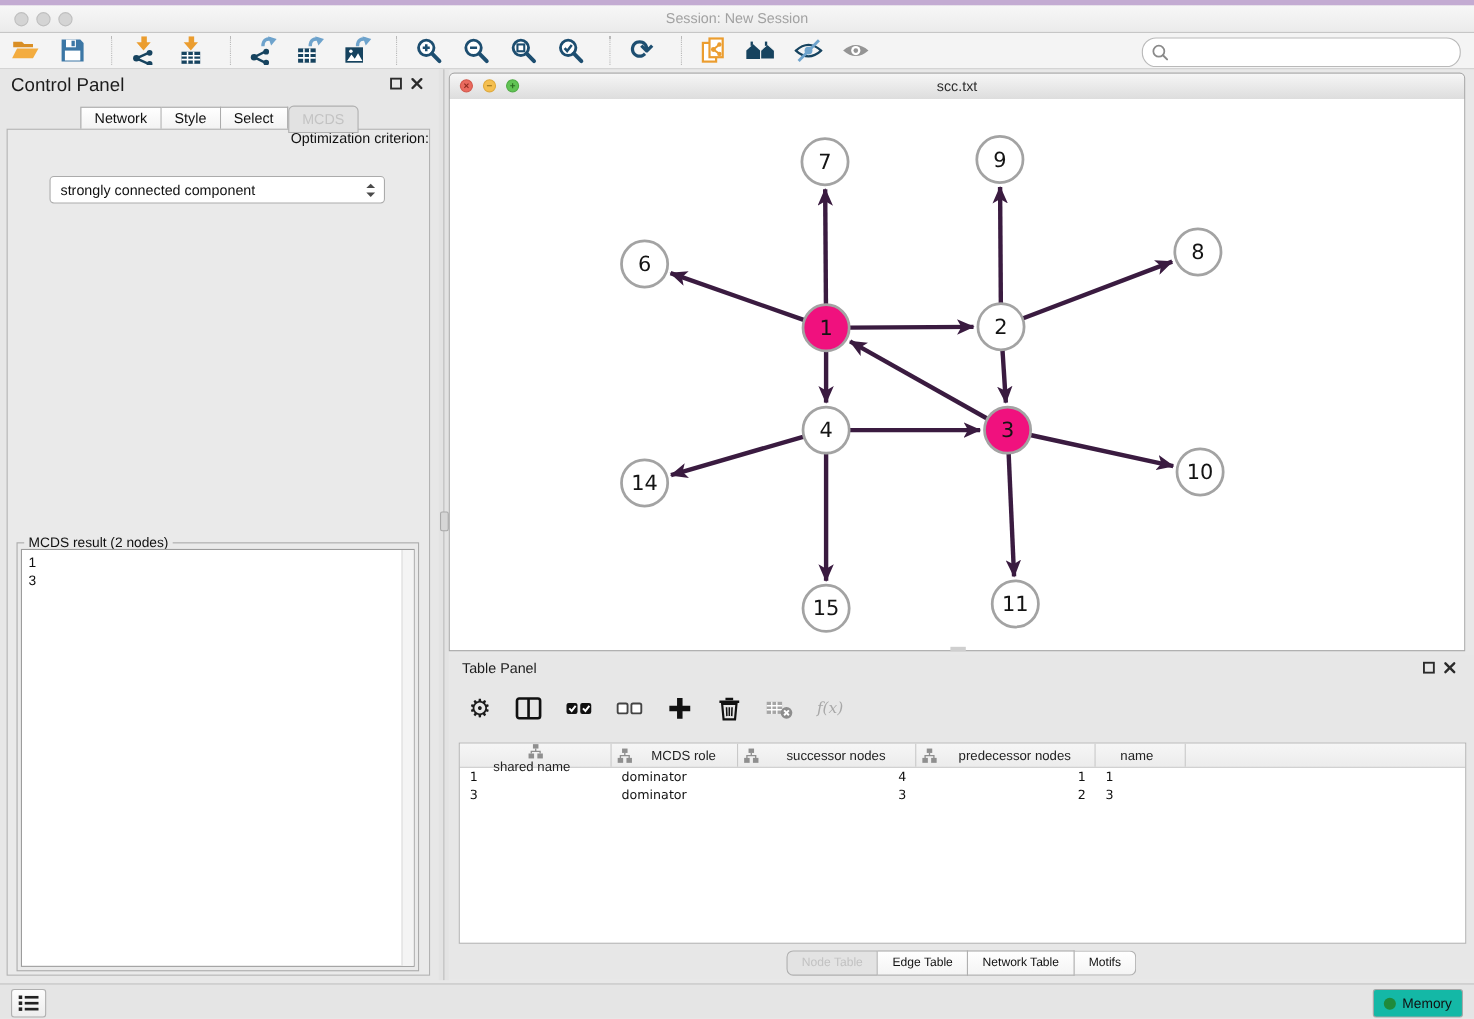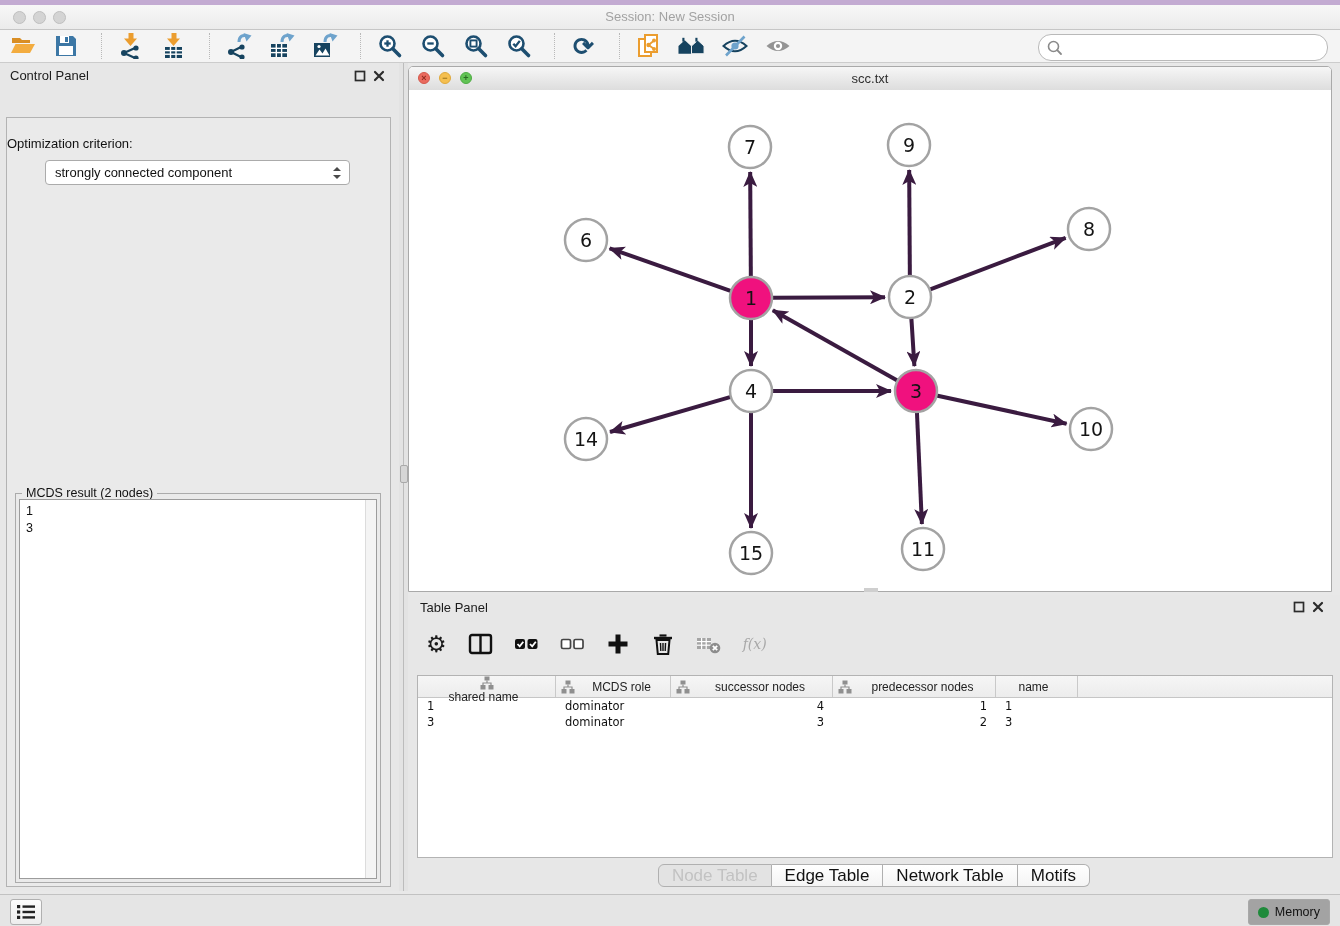--- a/index.html
+++ b/index.html
@@ -26,31 +26,31 @@
   .uni{color:#1d4e70;font-weight:bold;line-height:1;}
   #search-wrap{position:absolute;right:12px;top:4px;width:288px;height:25px;
     background:#fff;border:1px solid #b9b9b9;border-radius:13px;display:flex;align-items:center;}
   #search-wrap svg{margin-left:7px;}
   #search-input{border:none;outline:none;background:transparent;flex:1;height:20px;
     font-size:13px;padding:0 8px 0 4px;font-family:"Liberation Sans",sans-serif;}
 
   
   #control-panel{left:0;top:63px;width:399px;height:828px;background:#e7e7e7;}
   #cp-header{position:absolute;left:0;top:0;width:100%;height:26px;}
-  #cp-title{position:absolute;left:10px;top:5px;font-size:13px;color:#1c1c1c;}
+  #cp-title{position:absolute;left:10px;top:5px;font-size:17px;color:#1c1c1c;}
   .panel-btns{position:absolute;top:7px;display:flex;gap:7px;}
   #cp-tabs{position:absolute;left:0;top:33px;width:100%;display:flex;justify-content:center;align-items:flex-end;}
   .cp-tab{height:20px;line-height:20px;padding:0 12px;font-size:13px;background:linear-gradient(#ffffff,#f2f2f2);
     border:1px solid #ababab;border-left:none;color:#111;}
   .cp-tab:first-child{border-left:1px solid #ababab;}
   .cp-tab.active{background:#e2e2e2;color:#c3c3c3;border:1px solid #b0b0b0;
     border-radius:5px 5px 0 0;height:23px;line-height:23px;margin-bottom:-2px;position:relative;z-index:3;}
   #cp-body{position:absolute;left:6px;right:8px;top:54px;bottom:4px;
     background:#eaeaea;border:1px solid #b3b3b3;}
-  #opt-label{position:absolute;left:0;right:0;top:18px;text-align:left;font-size:13px;color:#111;}
+  #opt-label{position:absolute;left:0;right:0;top:0;text-align:right;font-size:13px;color:#111;}
   #criterion-select{position:absolute;left:38px;right:40px;top:42px;height:23px;background:#fff;
     border:1px solid #ababab;border-radius:4px;display:flex;align-items:center;}
   #criterion-select .val{flex:1;font-size:13px;padding-left:9px;color:#111;}
   #criterion-select .stepper{width:16px;display:flex;flex-direction:column;align-items:center;margin-right:4px;}
   .btn{background:linear-gradient(#ffffff,#f1f1f1);border:1px solid #adadad;border-radius:4px;
     font-size:13px;color:#111;height:22px;line-height:20px;padding:0 12px;text-align:center;}
   #cp-buttons{position:absolute;left:0;right:0;top:73px;display:flex;justify-content:center;gap:14px;}
   #result-group{position:absolute;left:8px;right:9px;top:375px;bottom:3px;border:1px solid #ababab;}
   #result-title{position:absolute;left:6px;top:-8px;background:#eaeaea;padding:0 4px;font-size:12.5px;color:#111;}
   #result-box{position:absolute;left:3px;right:3px;top:5px;bottom:3px;background:#fff;border:1px solid #9c9c9c;}
@@ -83,31 +83,31 @@
   #tp-table{position:absolute;left:9px;right:7px;top:80px;bottom:32px;background:#fff;border:1px solid #b3b3b3;overflow:hidden;}
   #tp-thead{display:flex;height:21px;background:linear-gradient(#f6f6f6,#ececec);border-bottom:1px solid #c6c6c6;}
   .th{display:flex;align-items:center;box-sizing:border-box;border-right:1px solid #c9c9c9;
     font-size:12px;color:#222;position:relative;}
   .th svg{margin:0 4px 0 5px;flex:0 0 auto;}
   .th .lbl{flex:1;text-align:center;padding-right:6px;}
   .trow{display:flex;height:16px;}
   .td{box-sizing:border-box;font-size:12px;color:#111;line-height:16px;padding:0 9px;
     overflow:hidden;white-space:nowrap;font-family:"DejaVu Sans",sans-serif;font-size:11.5px;}
   #tp-tabs{position:absolute;left:0;right:0;bottom:3px;display:flex;justify-content:center;}
-  .tp-tab{height:21px;line-height:21px;padding:0 13px;font-size:17px;background:linear-gradient(#ffffff,#f4f4f4);
+  .tp-tab{height:21px;line-height:21px;padding:0 13px;font-size:11px;background:linear-gradient(#ffffff,#f4f4f4);
     border:1px solid #b0b0b0;border-left:none;color:#111;}
   .tp-tab.first{border-left:1px solid #b0b0b0;border-radius:6px 0 0 6px;}
   .tp-tab.last{border-radius:0 6px 6px 0;}
   .tp-tab.active{background:#e3e3e3;color:#c2c2c2;}
 
   
   #status-bar{left:0;top:894px;width:1340px;height:32px;background:#e5e5e5;border-top:1px solid #c2c2c2;box-sizing:border-box;}
   #task-list-button{position:absolute;left:10px;top:4px;width:30px;height:24px;background:linear-gradient(#fdfdfd,#ededed);
     border:1px solid #b0b0b0;border-radius:3px;display:flex;align-items:center;justify-content:center;}
-  #memory-button{position:absolute;right:10px;top:4px;height:24px;background:#a3a3a3;
+  #memory-button{position:absolute;right:10px;top:4px;height:24px;background:#14b8a6;
     border:1px solid #a8a8a8;border-radius:3px;display:flex;align-items:center;padding:0 9px;gap:6px;}
   #memory-button .dot{width:11px;height:11px;border-radius:50%;background:#1f8a3b;}
   #memory-button .lbl{font-size:12.5px;color:#111;}
 </style>
 </head>
 <body>
 
 <div id="screen">
 
   <div id="desktop-strip" class="abs"></div>
@@ -283,20 +283,26 @@
       <span id="cp-title">Control Panel</span>
       <div class="panel-btns" style="right:14px">
         <svg width="12" height="12" viewBox="0 0 12 12">
           <rect x="1.5" y="1.5" width="9" height="9" fill="none" stroke="#2b2b2b" stroke-width="1.7"></rect>
           </svg>
         <svg width="12" height="12" viewBox="0 0 12 12">
           <path d="M2 2L10 10M10 2L2 10" stroke="#2b2b2b" stroke-width="2.2" stroke-linecap="round"></path>
           </svg>
       </div>
     </div>
+    <div id="cp-tabs">
+        <div class="cp-tab">Network</div>
+        <div class="cp-tab">Style</div>
+        <div class="cp-tab">Select</div>
+        <div class="cp-tab active">MCDS</div>
+      </div>
     <div id="cp-body">
       <div id="opt-label">Optimization criterion:</div>
       <div id="criterion-select">
         <span class="val">strongly connected component</span>
         <span class="stepper">
           <svg width="10" height="14" viewBox="0 0 10 14">
             <path d="M5 1l4 4H1z" fill="#4a4a4a"></path>
               <path d="M5 13L1 9h8z" fill="#4a4a4a"></path>
             </svg>
         </span>

